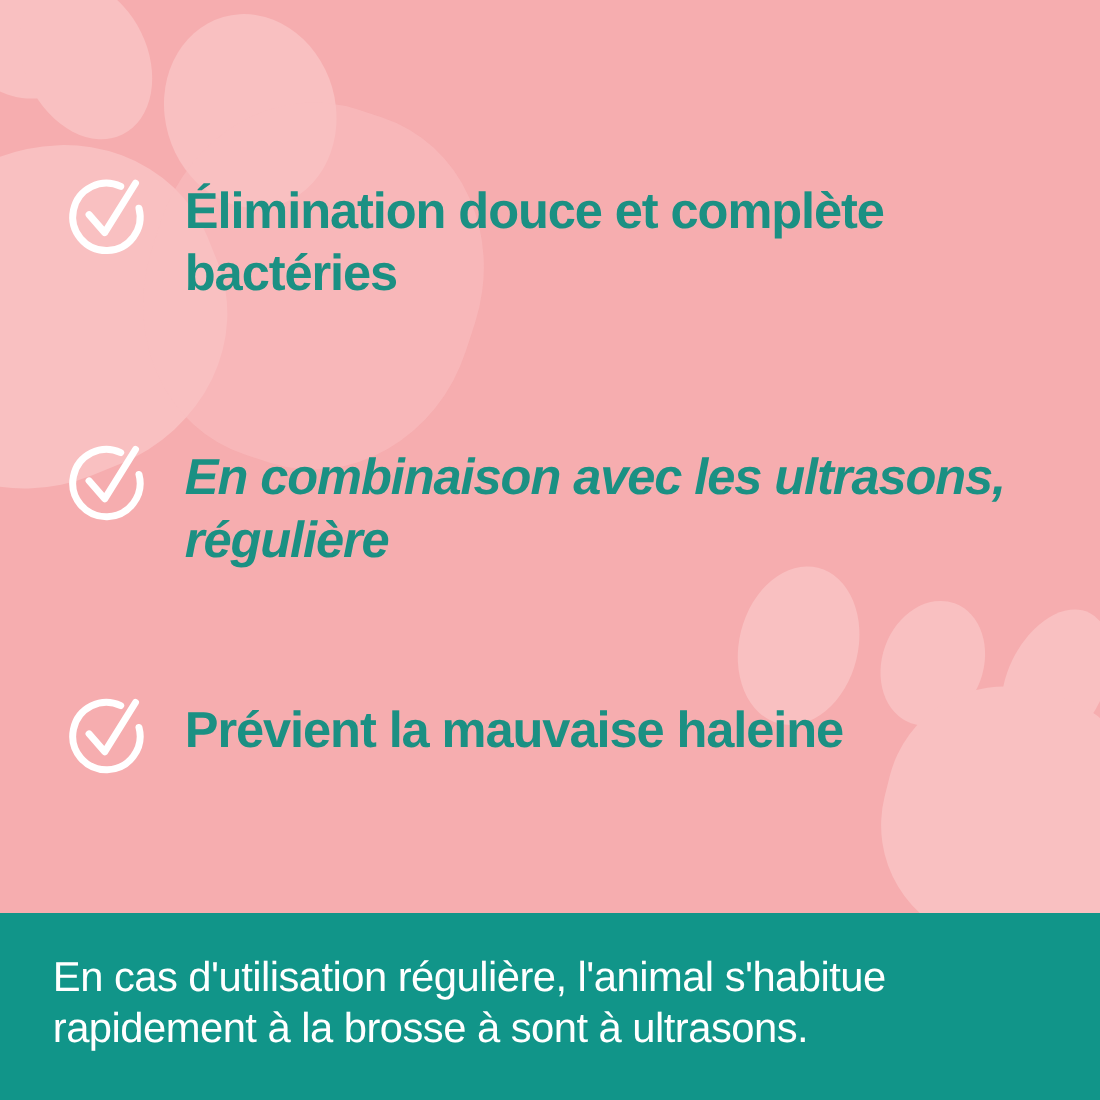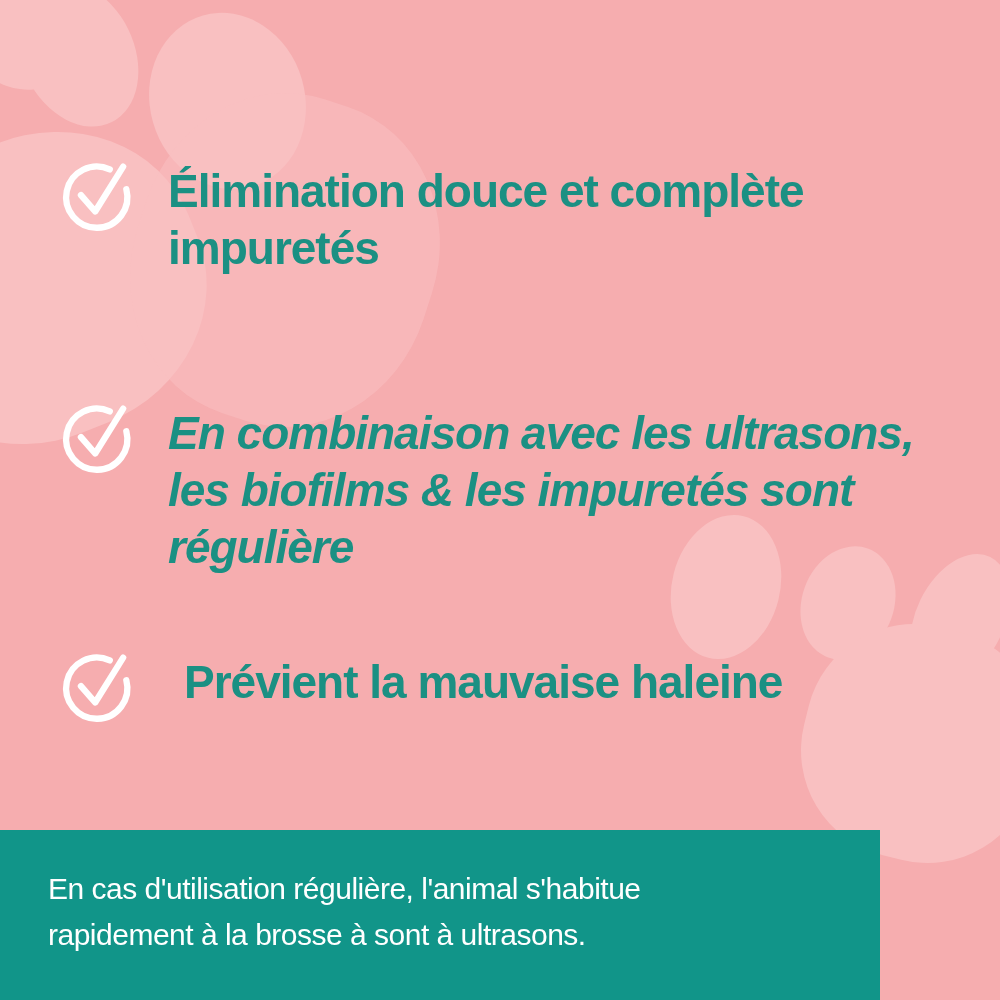--- a/index.html
+++ b/index.html
@@ -23,31 +23,31 @@
   .b5{left:135px;top:95px;width:300px;height:330px;transform:rotate(18deg);}
   
   .b6{left:672px;top:514px;width:108px;height:146px;transform:rotate(14deg);}
   .b7{left:802px;top:545px;width:92px;height:116px;transform:rotate(20deg);}
   .b8{left:916px;top:550px;width:88px;height:138px;transform:rotate(26deg);}
   .b9{left:803px;top:626px;width:235px;height:235px;transform:rotate(14deg);}
   
   .row{position:absolute;left:63px;display:flex;align-items:flex-start;}
   .row-1{top:163px;}
   .row-2{top:405px;font-style:italic;}
-  .row-3{top:654px;gap:16px;}
+  .row-3{top:635px;}
   .check{width:76px;height:76px;flex:0 0 76px;margin-top:-8px;margin-right:29px;}
   .check svg{display:block;width:76px;height:76px;overflow:visible;}
   .lines{color:#1b9083;font-size:46px;line-height:57px;font-weight:700;letter-spacing:-1px;}
   .lines div{white-space:nowrap;}
   
   .footer{
-    position:absolute;left:0;top:830px;width:880px;height:170px;
+    position:absolute;left:0;top:830px;width:1000px;height:170px;
     background:#119589;color:#ffffff;
     box-sizing:border-box;padding:36px 0 0 48px;
-    font-size:30px;line-height:46px;font-weight:400;letter-spacing:-0.5px;
+    font-size:38px;line-height:46px;font-weight:400;letter-spacing:-0.5px;
   }
   .footer div{white-space:nowrap;}
 </style>
 </head>
 <body>
 
 <div class="canvas">
 
   <div>
     <div class="blob b1"></div>
@@ -63,34 +63,33 @@
 
   <div class="row row-1">
     <span class="check">
       <svg viewBox="0 0 72 72" fill="none">
         <path d="M 44.3 13.7 A 29 29 0 1 0 60.0 32.5" stroke="#ffffff" stroke-width="6" stroke-linecap="round"></path>
         <path d="M 17 38 L 30.5 53.5 L 57 11" stroke="#ffffff" stroke-width="6" stroke-linecap="round" stroke-linejoin="round"></path>
       </svg>
     </span>
     <div class="lines">
       <div>Élimination douce et complète</div>
-      <div>impuretés</div>
+      <div>bactéries</div>
     </div>
   </div>
 
   <div class="row row-2">
     <span class="check">
       <svg viewBox="0 0 72 72" fill="none">
         <path d="M 44.3 13.7 A 29 29 0 1 0 60.0 32.5" stroke="#ffffff" stroke-width="6" stroke-linecap="round"></path>
         <path d="M 17 38 L 30.5 53.5 L 57 11" stroke="#ffffff" stroke-width="6" stroke-linecap="round" stroke-linejoin="round"></path>
       </svg>
     </span>
     <div class="lines">
       <div>En combinaison avec les ultrasons,</div>
-      <div>les biofilms &amp; les impuretés sont</div>
       <div>régulière</div>
     </div>
   </div>
 
   <div class="row row-3">
     <span class="check">
       <svg viewBox="0 0 72 72" fill="none">
         <path d="M 44.3 13.7 A 29 29 0 1 0 60.0 32.5" stroke="#ffffff" stroke-width="6" stroke-linecap="round"></path>
         <path d="M 17 38 L 30.5 53.5 L 57 11" stroke="#ffffff" stroke-width="6" stroke-linecap="round" stroke-linejoin="round"></path>
       </svg>

